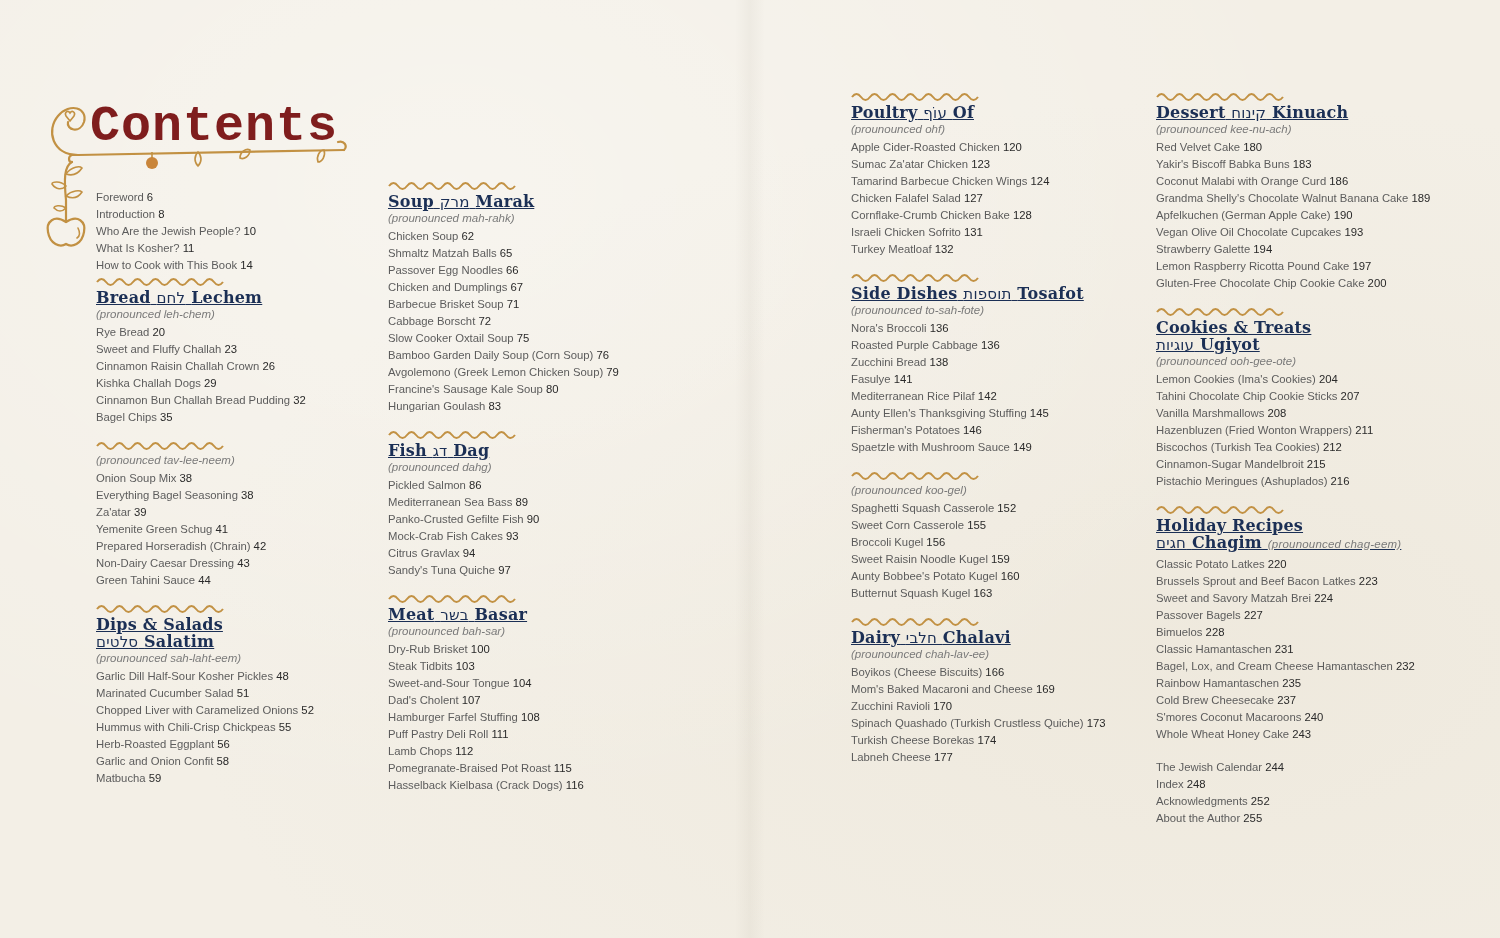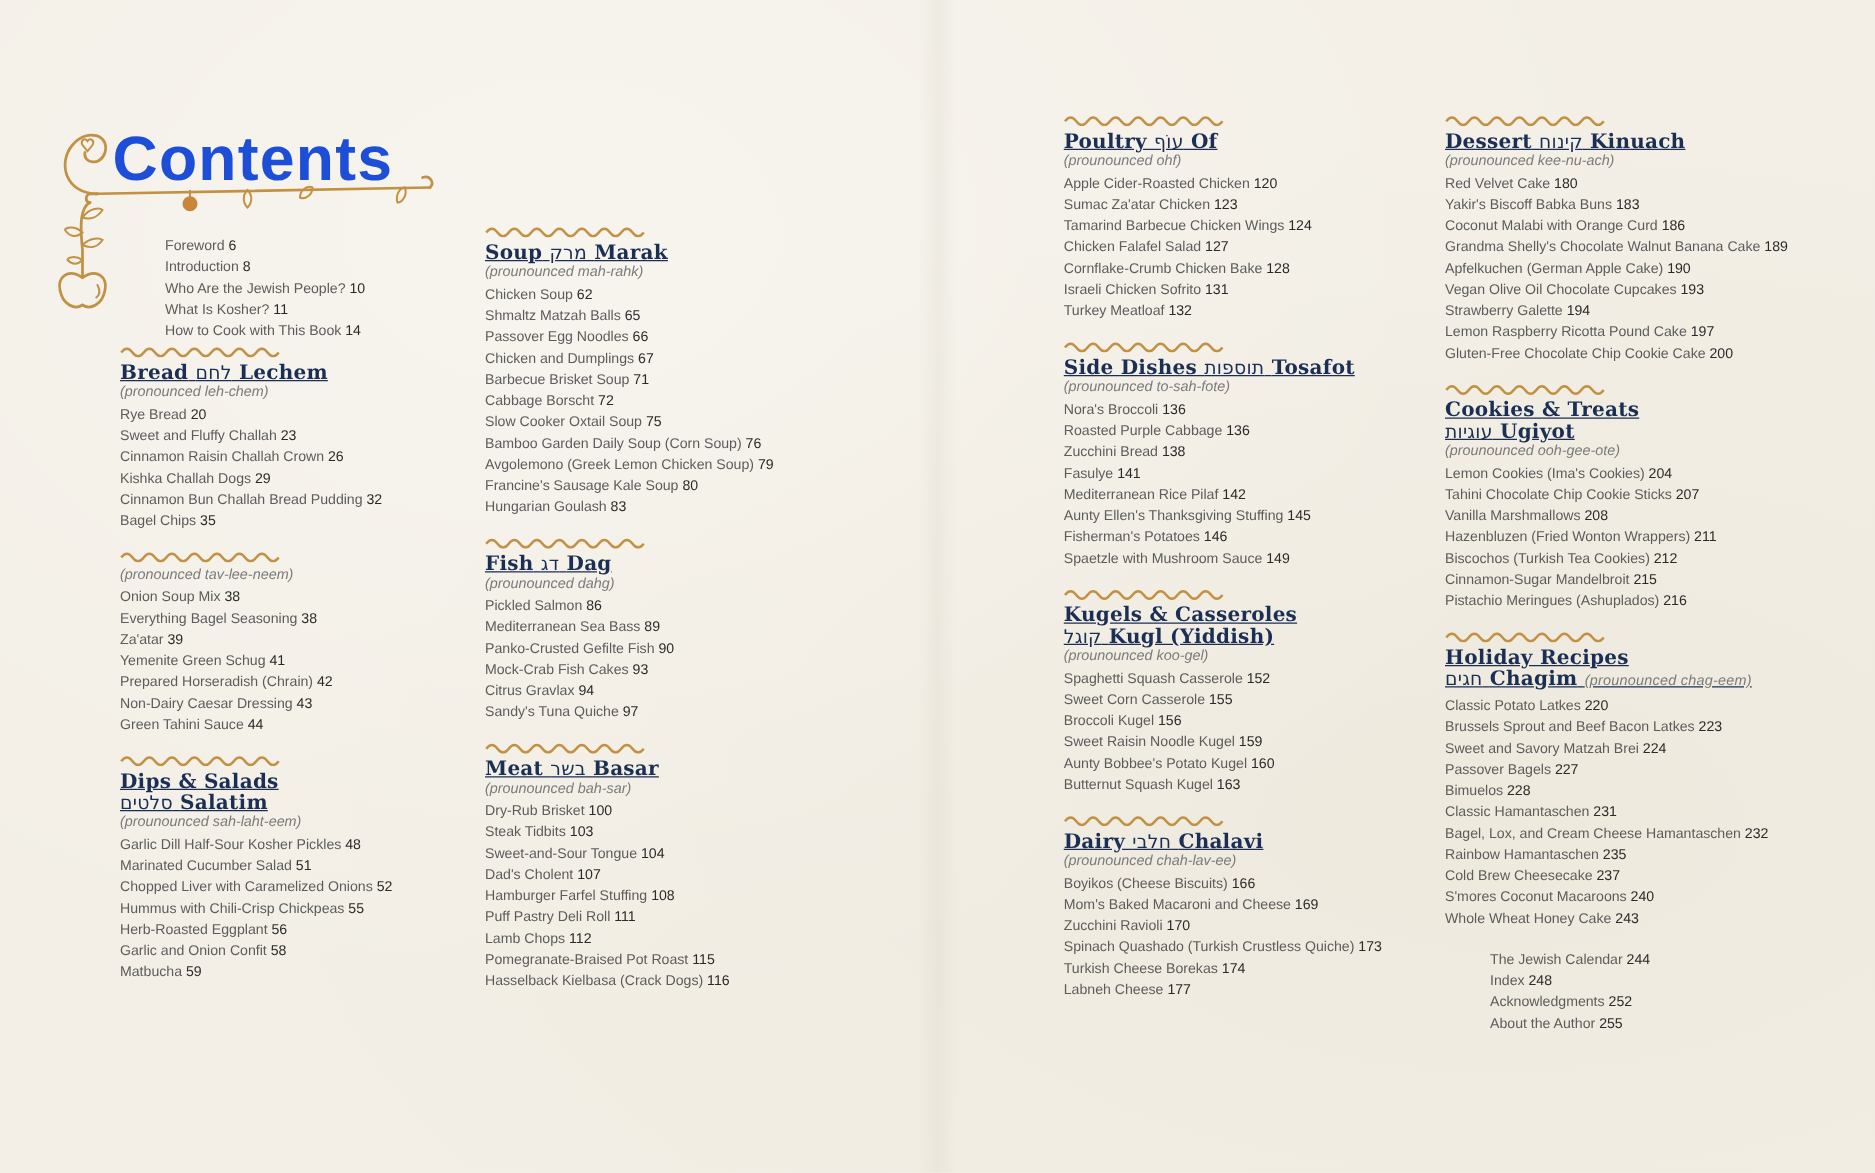--- a/index.html
+++ b/index.html
@@ -14,43 +14,43 @@
     color: #5a5a5a;
   }
   .gutter {
     position: absolute; left: 735px; top: 0; width: 30px; height: 938px;
     background: linear-gradient(to right, rgba(0,0,0,0), rgba(120,110,90,0.06), rgba(0,0,0,0));
   }
   .col { position: absolute; width: 300px; }
   .title-wrap { position: absolute; left: 44px; top: 100px; width: 310px; height: 150px; }
   .title-text {
     position: absolute; left: 46px; top: -2px;
-    font-family: Liberation Sans, sans-serif;
+    font-family: Liberation Mono, monospace;
     font-weight: bold; font-size: 50px; letter-spacing: 1px;
-    color: #1d4ed8;
+    color: #7f1d1d;
   }
   .vine { position: absolute; left: 0; top: 0; }
   .front-list { position: absolute; left: 96px; top: 189px; }
 
   .section { margin-bottom: 14px; }
   .squiggle { display: block; width: 132px; height: 10px; margin-bottom: 3px; }
   .sec-title {
     font-family: "DejaVu Serif", "Liberation Serif", serif;
     font-weight: bold; font-size: 16px; line-height: 17px;
     color: #1b2f55; letter-spacing: 0.2px; text-decoration: underline;
   }
   .heb { font-family: "DejaVu Sans", sans-serif; font-weight: normal; font-size: 15px; }
   .pron {
     font-style: italic; font-size: 11.5px; color: #7a7a7a;
     line-height: 14px; margin-bottom: 3px;
   }
   .pron-inline { font-style: italic; font-size: 11.5px; color: #7a7a7a; font-family: "Liberation Sans", sans-serif; font-weight: normal; text-align: center; }
   .item { font-size: 11.3px; line-height: 17px; color: #5c5c5c; white-space: nowrap; }
   .item .pg { color: #2a2a2a; }
-  .plain-list .item { line-height: 17px; margin-left: 36px; }
+  .plain-list .item { line-height: 17px; }
 </style>
 </head>
 <body>
 
 <div class="gutter"></div>
 
 <div class="title-wrap">
   <svg class="vine" width="310" height="150" viewBox="0 0 310 150">
     <g fill="none" stroke="#c29143" stroke-width="2.2" stroke-linecap="round">
       <path d="M34 55 C 8 55, 2 30, 14 16 C 26 2, 44 8, 40 22 C 36 34, 22 30, 24 22"></path>
@@ -203,21 +203,20 @@
       <div class="item"><span>Fasulye</span> <span class="pg">141</span></div>
       <div class="item"><span>Mediterranean Rice Pilaf</span> <span class="pg">142</span></div>
       <div class="item"><span>Aunty Ellen's Thanksgiving Stuffing</span> <span class="pg">145</span></div>
       <div class="item"><span>Fisherman's Potatoes</span> <span class="pg">146</span></div>
       <div class="item"><span>Spaetzle with Mushroom Sauce</span> <span class="pg">149</span></div>
     </div>
   <div class="section">
       <svg class="squiggle" viewBox="0 0 132 10">
         <path d="M1 6 q 4.5 -6 9 0 t 9 0 t 9 0 t 9 0 t 9 0 t 9 0 t 9 0 t 9 0 t 9 0 t 9 0 t 9 0 t 9 0 t 9 0 t 9 0" fill="none" stroke="#c29143" stroke-width="2"></path>
       </svg>
-      <div class="sec-title"><span>Kugels &amp; Casseroles</span><br><span class="heb" dir="rtl">קוגל</span> <span>Kugl (Yiddish)</span></div>
       <div class="pron">(prounounced koo-gel)</div>
       <div class="item"><span>Spaghetti Squash Casserole</span> <span class="pg">152</span></div>
       <div class="item"><span>Sweet Corn Casserole</span> <span class="pg">155</span></div>
       <div class="item"><span>Broccoli Kugel</span> <span class="pg">156</span></div>
       <div class="item"><span>Sweet Raisin Noodle Kugel</span> <span class="pg">159</span></div>
       <div class="item"><span>Aunty Bobbee's Potato Kugel</span> <span class="pg">160</span></div>
       <div class="item"><span>Butternut Squash Kugel</span> <span class="pg">163</span></div>
     </div>
   <div class="section">
       <svg class="squiggle" viewBox="0 0 132 10">

